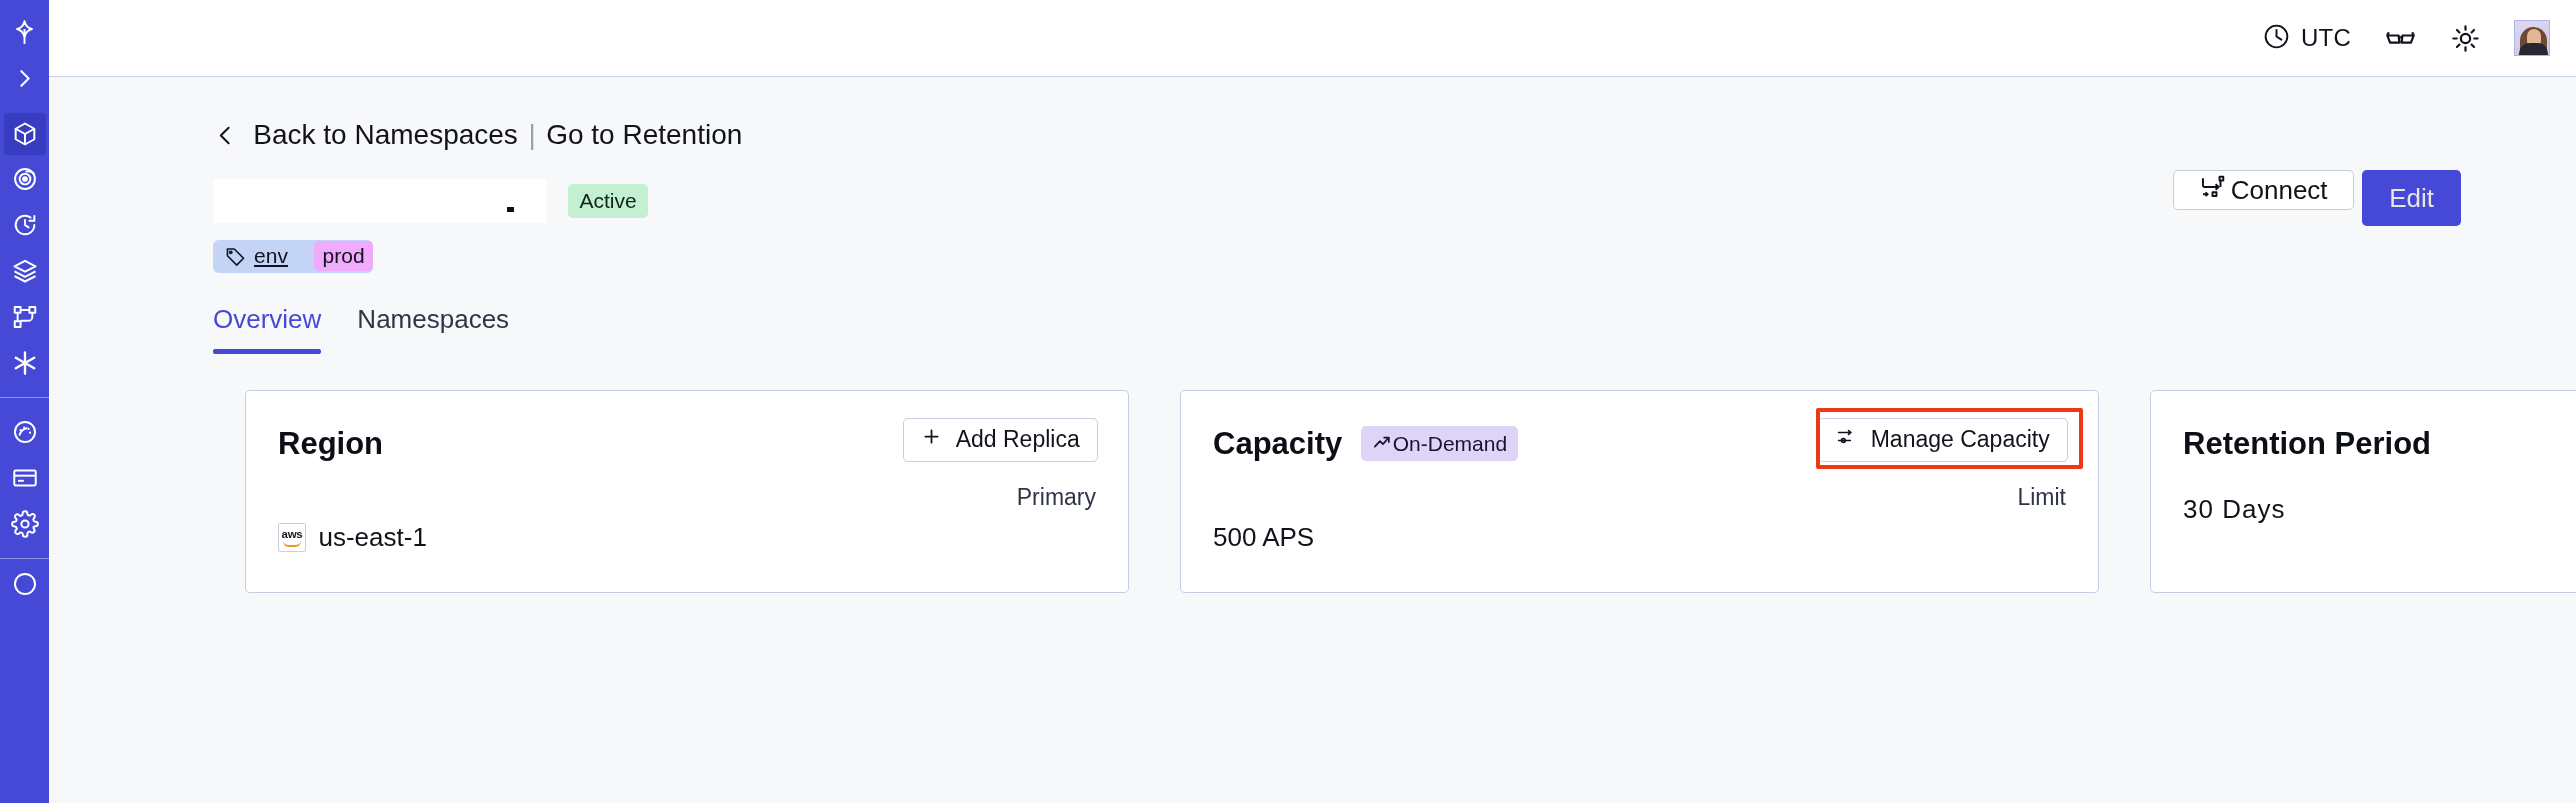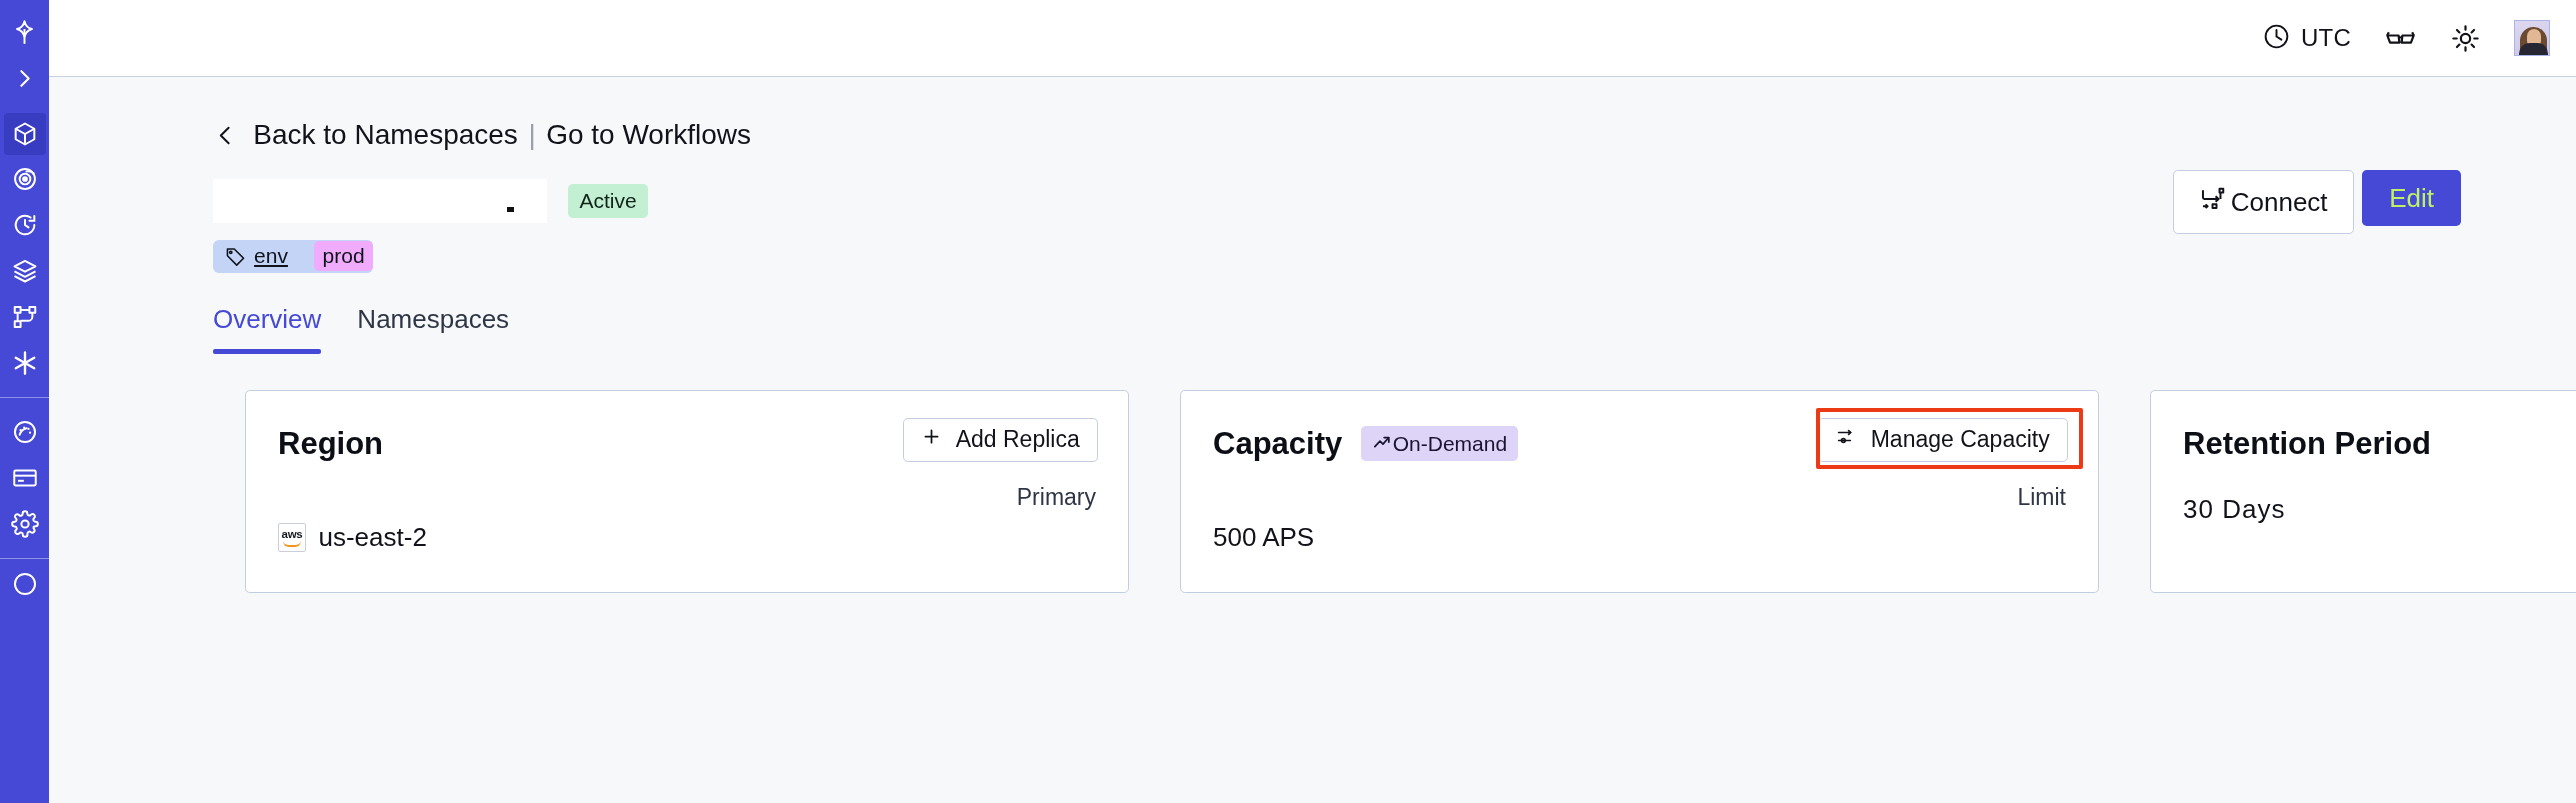--- a/index.html
+++ b/index.html
@@ -111,25 +111,25 @@
     line-height: 1;
   }
   #header-actions {
     position: absolute; right: 0; top: -3.8px;
     display: flex; align-items: stretch; gap: 8.6px;
   }
   .btn-connect {
     display: flex; align-items: center; gap: 4px;
     background: #ffffff; border: 1px solid #c3cde0;
     border-radius: 4.8px;
-    padding: 0 25px; height: 64px;
+    padding: 0 25px; height: 40px;
     font-size: 26px; color: #12131a;
   }
   .btn-edit {
-    background: #4549d6; color: #bef264;
+    background: #4549d6; color: #e5e5e5;
     border: none; border-radius: 4.8px;
     padding: 0 27px; height: 56px;
     font-size: 26px;
     display: flex; align-items: center;
   }
 
   
   #tag-row { margin-top: 11.5px; }
   .tag-chip {
     display: inline-flex; align-items: center;
@@ -397,21 +397,21 @@
     <div id="content">
 
       <div id="breadcrumb">
         <span class="chev">
           <svg width="25" height="31" viewBox="0 0 24 24" fill="none" stroke="#12131a" stroke-width="1.9" stroke-linecap="round" stroke-linejoin="round">
             <path d="M15 4.5L7.5 12l7.5 7.5"></path>
           </svg>
         </span>
         <span>Back to Namespaces</span>
         <span class="crumb-sep">|</span>
-        <span>Go to Workflows</span>
+        <span>Go to Retention</span>
       </div>
 
       <div id="title-row">
         <div id="ns-title-redacted"></div>
         <div id="ns-dot"></div>
         <span class="badge-active">Active</span>
 
         <div id="header-actions">
           <button class="btn-connect">
             <span>
@@ -467,21 +467,21 @@
               </span>
               <span>Add Replica</span>
             </button>
           </div>
           <div class="card-sub">Primary</div>
           <div class="card-val">
             <span class="aws-logo">
               <span class="aws-txt">aws</span>
               <span class="aws-swoosh"></span>
             </span>
-            <span>us-east-2</span>
+            <span>us-east-1</span>
           </div>
         </section>
 
         <section class="card" id="card-capacity">
           <div class="card-head">
             <span class="card-title">Capacity</span>
             <span class="badge-ondemand">
               <span>
                 <svg width="20" height="20" viewBox="0 0 24 24" fill="none" stroke="#1a1430" stroke-width="2.1" stroke-linecap="round" stroke-linejoin="round">
                   <path d="M3.4 17.6L9.6 11l3.6 3.6 6.4-7.4"></path>

